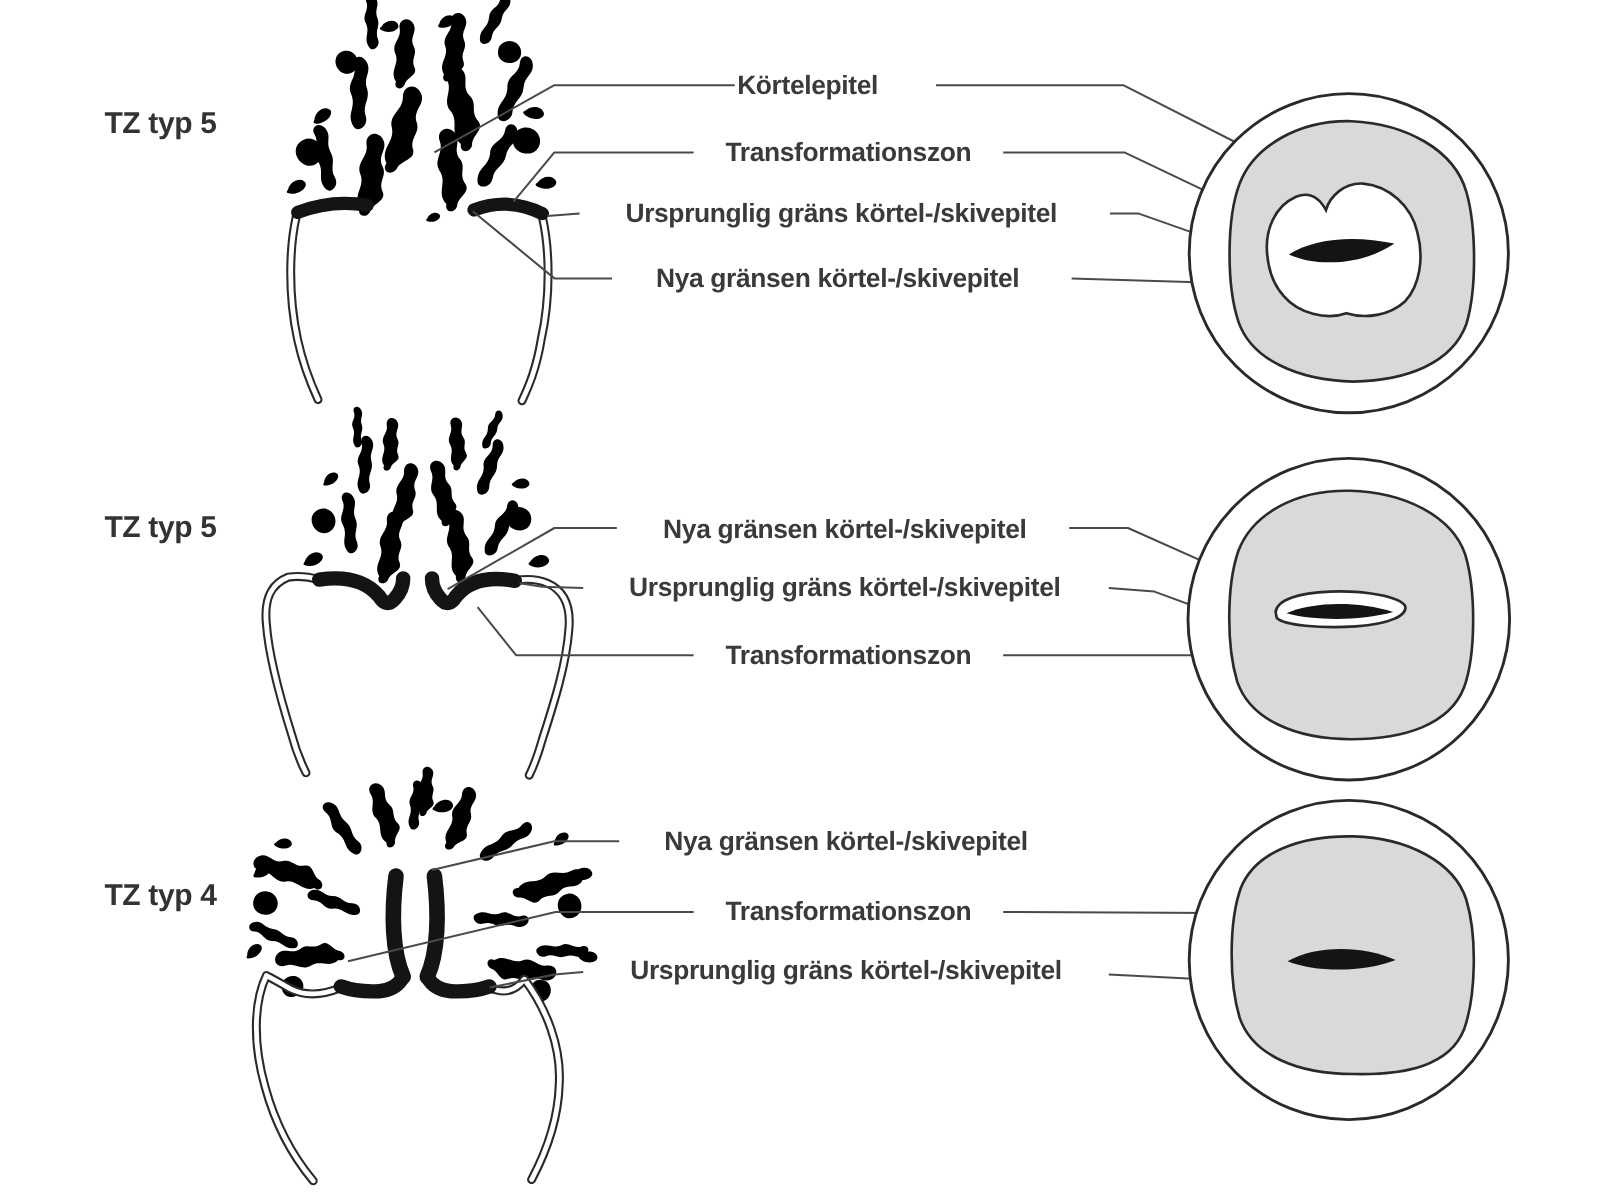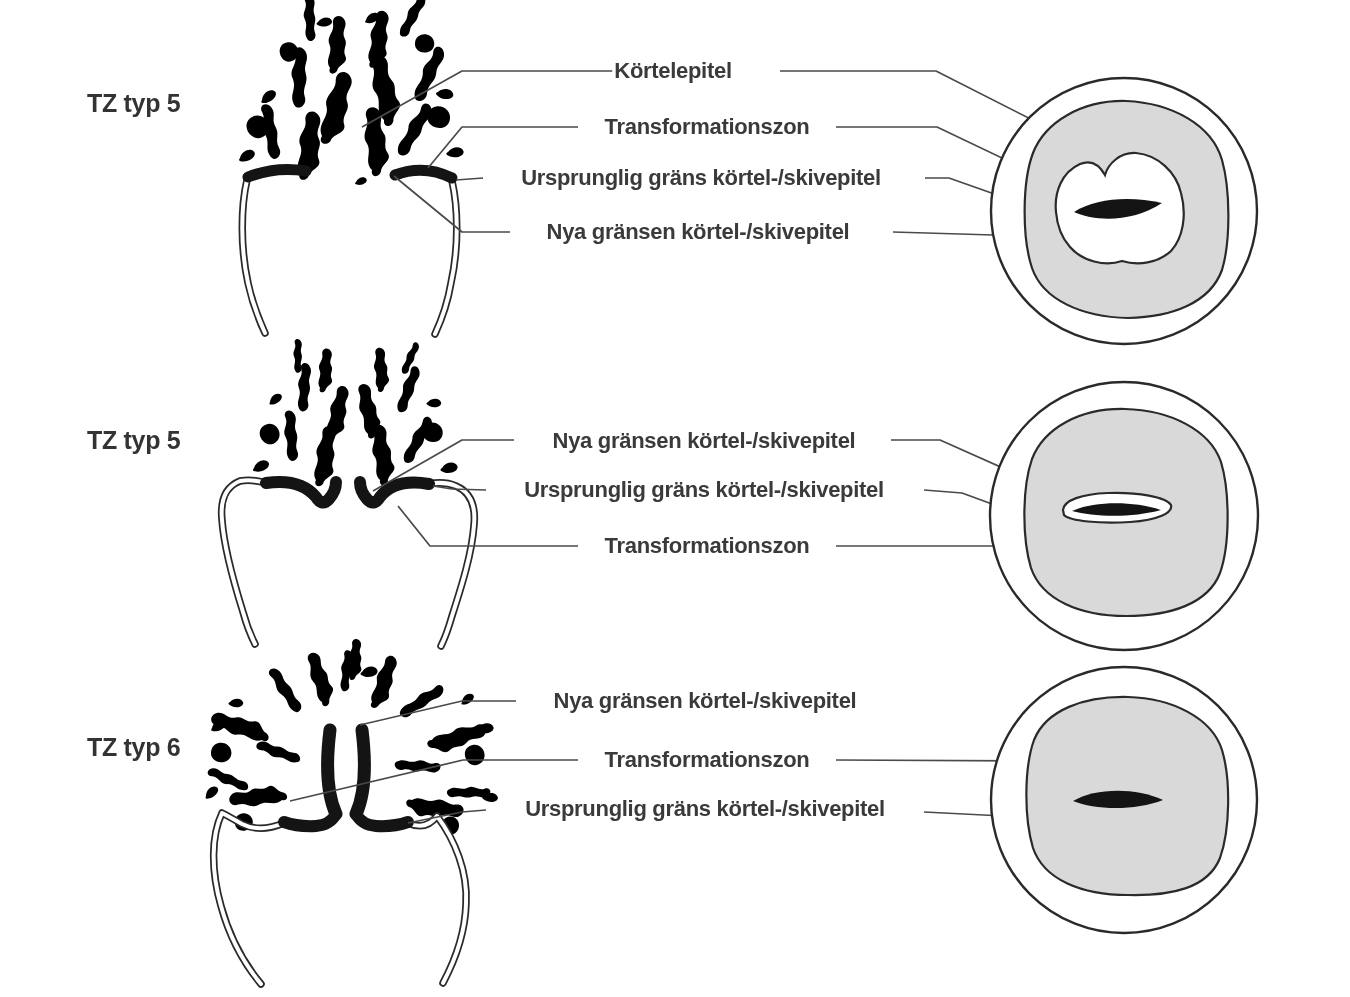--- a/index.html
+++ b/index.html
@@ -225,18 +225,18 @@
   <div class="ann" style="left:673px;top:71px">Körtelepitel</div>
   <div class="ann" style="left:707px;top:127px">Transformationszon</div>
   <div class="ann" style="left:701px;top:178px">Ursprunglig gräns körtel-/skivepitel</div>
   <div class="ann" style="left:698px;top:232px">Nya gränsen körtel-/skivepitel</div>
 
   <div class="tz-label" style="left:87px;top:440px">TZ typ 5</div>
   <div class="ann" style="left:704px;top:441px">Nya gränsen körtel-/skivepitel</div>
   <div class="ann" style="left:704px;top:490px">Ursprunglig gräns körtel-/skivepitel</div>
   <div class="ann" style="left:707px;top:546px">Transformationszon</div>
 
-  <div class="tz-label" style="left:87px;top:747px">TZ typ 6</div>
+  <div class="tz-label" style="left:87px;top:747px">TZ typ 4</div>
   <div class="ann" style="left:705px;top:701px">Nya gränsen körtel-/skivepitel</div>
   <div class="ann" style="left:707px;top:760px">Transformationszon</div>
   <div class="ann" style="left:705px;top:809px">Ursprunglig gräns körtel-/skivepitel</div>
 
 </div>
 
 </body></html>

